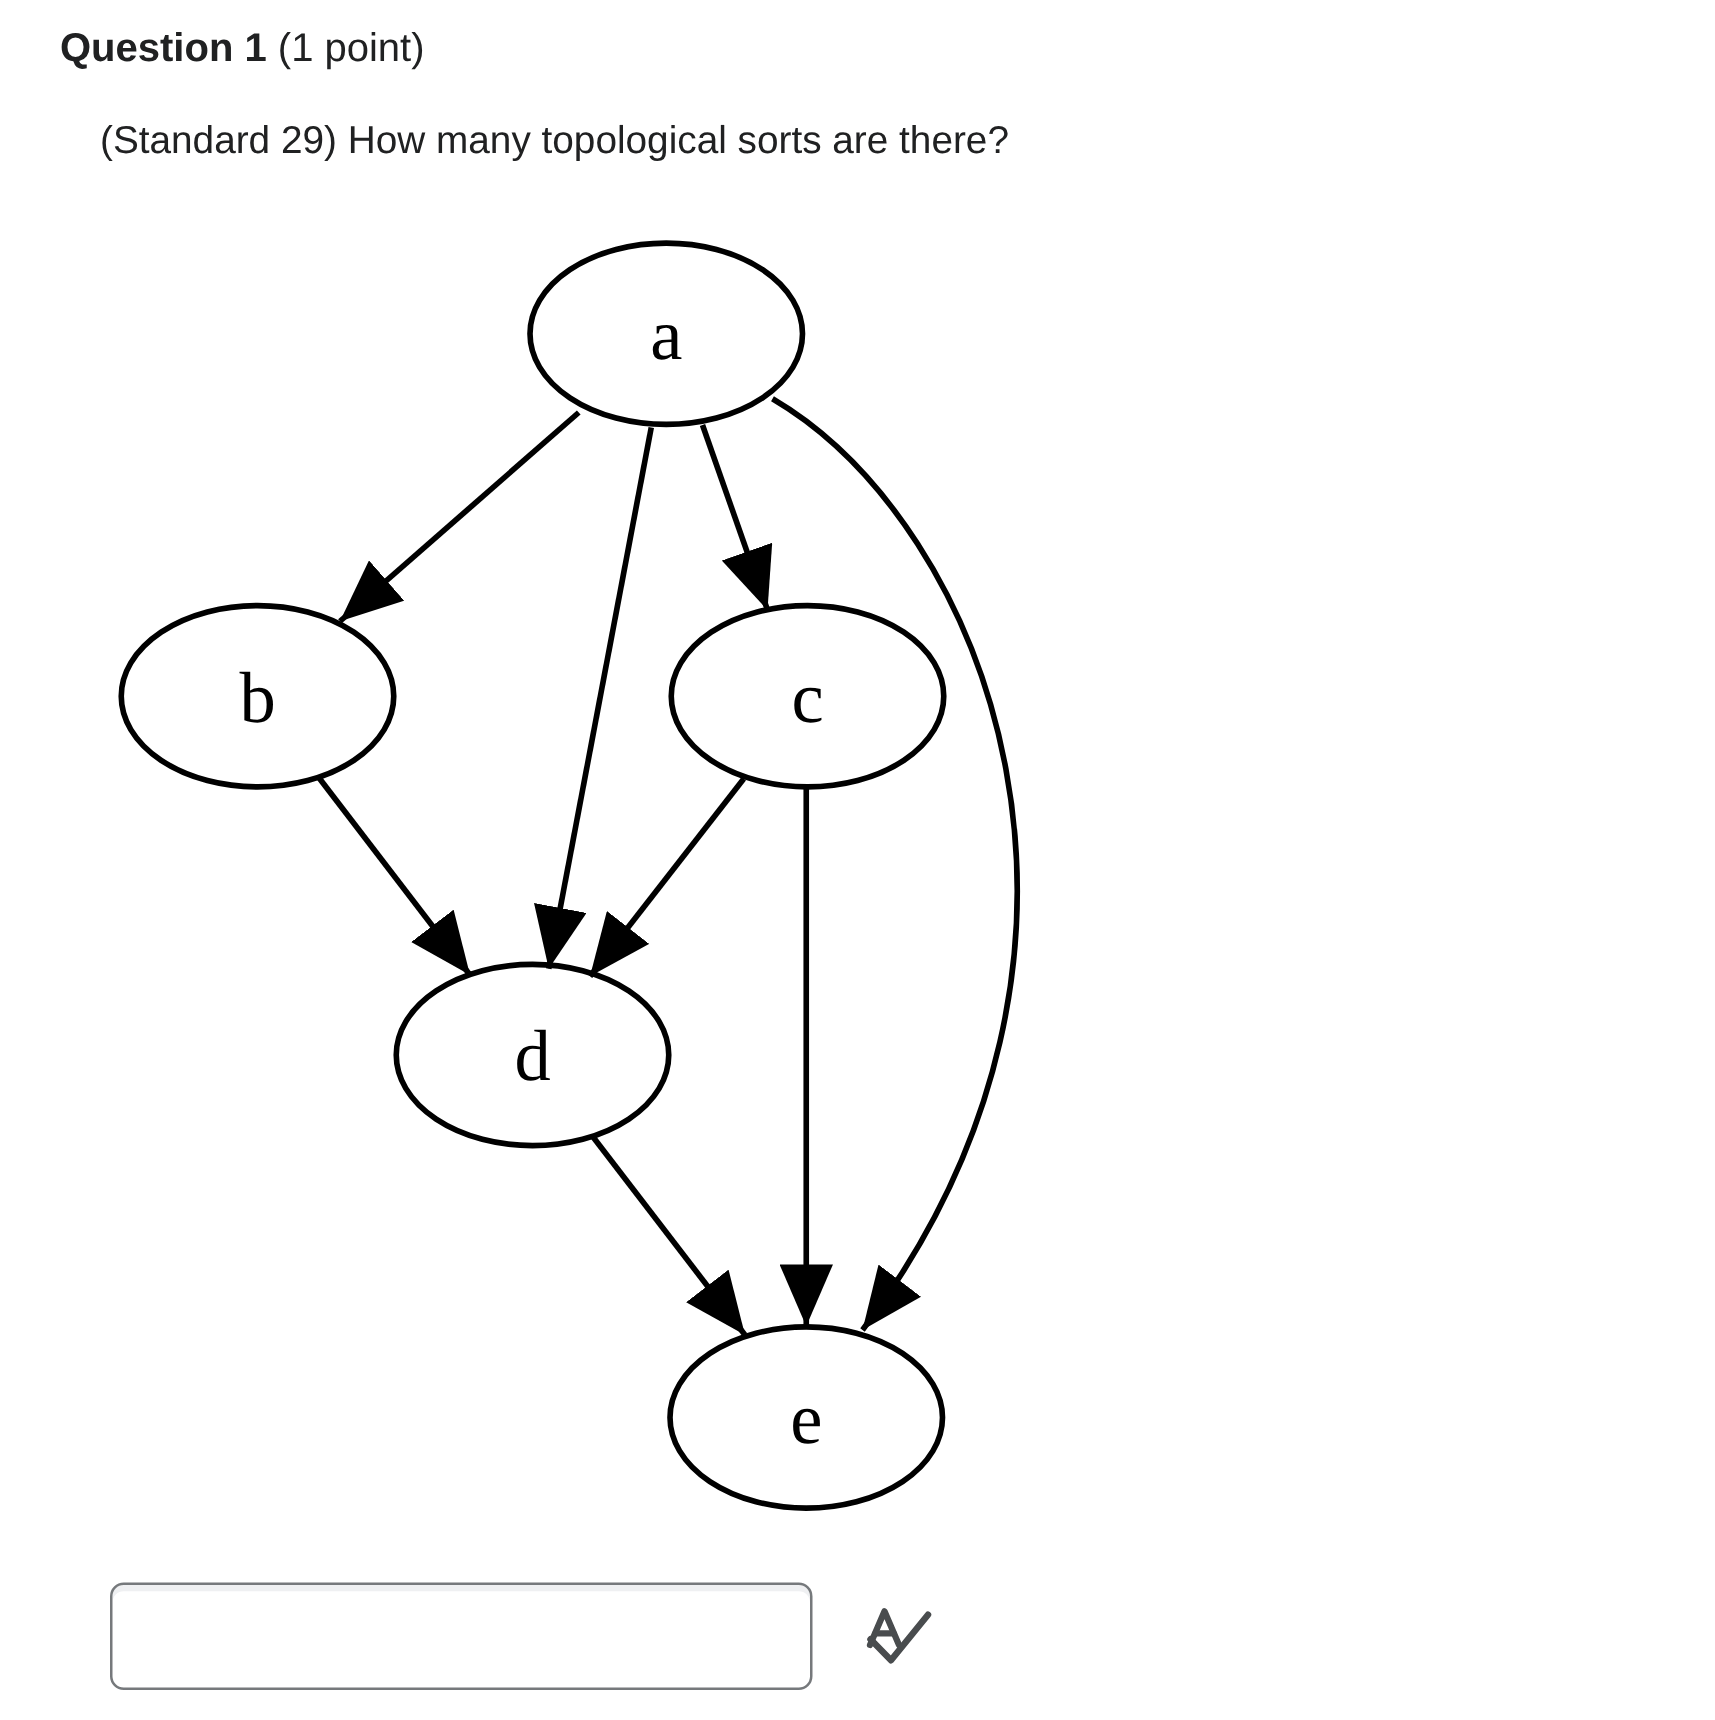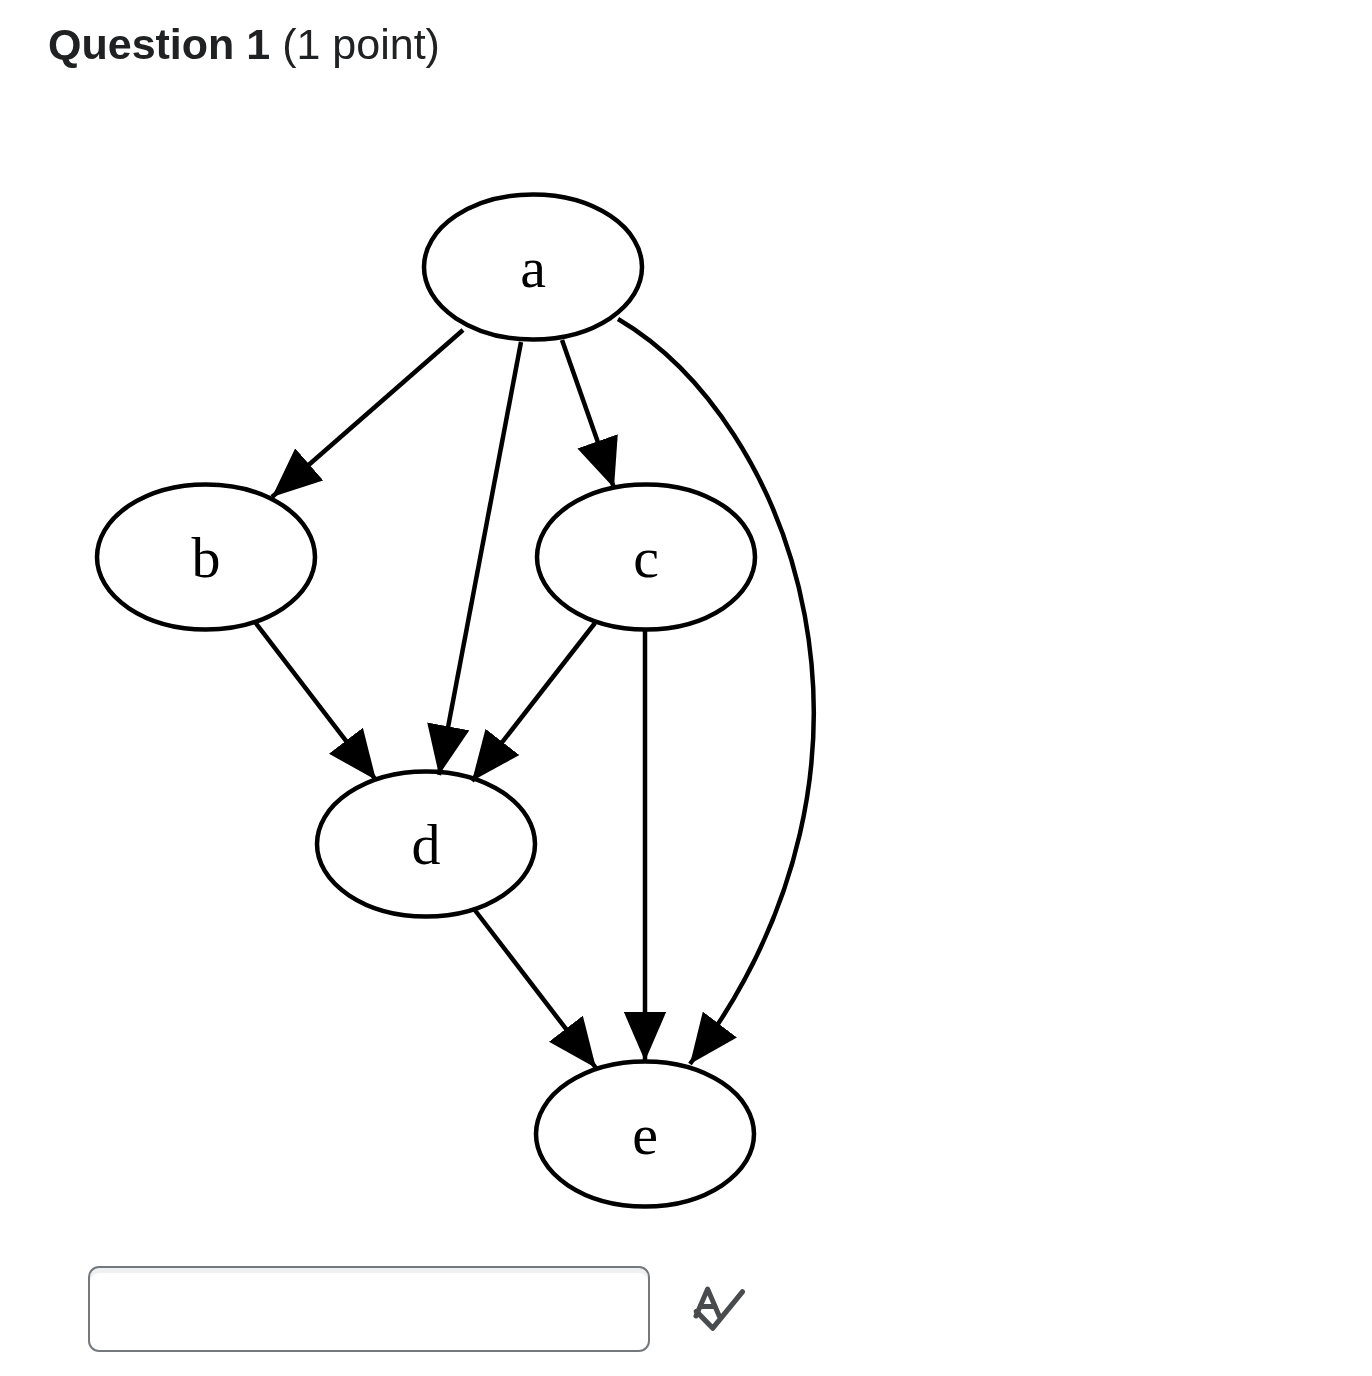--- a/index.html
+++ b/index.html
@@ -13,21 +13,21 @@
     height: 1376px;
     background: #ffffff;
     font-family: "Liberation Sans", sans-serif;
     color: #202122;
     overflow: hidden;
   }
   .question-header {
     position: absolute;
     left: 48px;
     top: 18px;
-    font-size: 43px;
+    font-size: 32px;
     line-height: 1.25;
     color: #202122;
     white-space: nowrap;
   }
   .question-header .title { font-weight: 700; }
   .question-header .points { font-weight: 400; }
   .question-prompt {
     position: absolute;
     left: 80px;
     top: 94px;
@@ -91,20 +91,21 @@
 </head>
 <body>
 
 <div class="page">
 
   <div class="question-header">
     <span class="title">Question 1</span>
     <span class="points">(1 point)</span>
   </div>
 
+  <div class="question-prompt">(Standard 29) How many topological sorts are there?</div>
 
   <svg class="graph-svg" id="graph-svg" viewBox="0 0 1372 1376">
     <defs>
       <marker id="arrowhead" viewBox="0 0 11 9.5" refX="11" refY="4.75" markerWidth="11" markerHeight="9.5" markerUnits="strokeWidth" orient="auto">
         <path d="M0,0 L11,4.75 L0,9.5 Z" fill="#000000"></path>
       </marker>
     </defs>
     <g id="graph-nodes">
         <g>
           <ellipse cx="533" cy="267" rx="109" ry="72.5"></ellipse>

